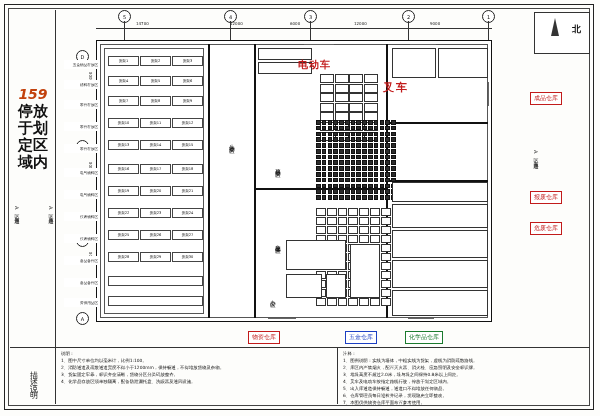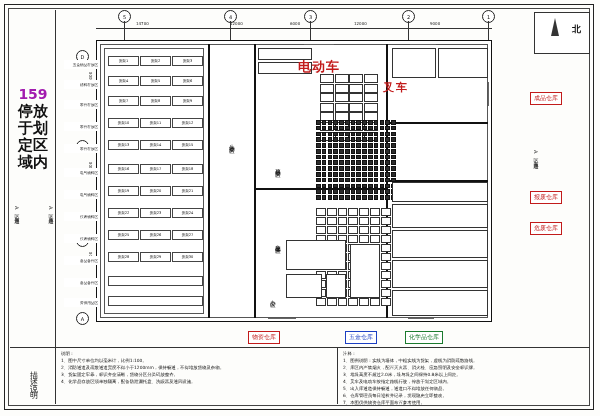--- a/index.html
+++ b/index.html
@@ -30,21 +30,21 @@
   }
   .big-title{
     position:absolute;left:14px;top:86px;width:38px;
     text-align:center;
     font-family:"DejaVu Sans","Liberation Sans",sans-serif;
     font-size:15px;line-height:17px;color:#111;font-weight:bold;
     letter-spacing:0px;
     word-break:break-all;
   }
   .big-title .num{
-    color:#a21caf;font-size:14px;
+    color:#c2410c;font-size:14px;font-style:italic;
   }
   .side-vert{
     position:absolute;writing-mode:vertical-rl;
     font-size:5px;color:#333;letter-spacing:1px;
   }
   
   .note-block{
     position:absolute;left:10px;top:347px;width:580px;height:57px;
     border-top:1px solid #333;box-sizing:border-box;
   }
@@ -283,21 +283,21 @@
     <div class="zone-label" style="left:200px;top:194px;width:40px;height:72px;">
       <span class="vtext">应急储备区</span>
     </div>
     <div class="zone-label" style="left:200px;top:268px;width:30px;height:34px;">
       <span class="vtext">办公区</span>
     </div>
 
     <div class="room" style="left:200px;top:36px;width:54px;height:12px;"></div>
     <div class="room" style="left:200px;top:50px;width:54px;height:12px;"></div>
 
-    <div class="big-red" style="left:240px;top:46px;font-size:13px;letter-spacing:1px;">电动车</div>
+    <div class="big-red" style="left:240px;top:46px;font-size:10px;letter-spacing:1px;">电动车</div>
 
     <div class="big-red" style="left:325px;top:68px;">叉车</div>
 
     <div class="pallet-grid" style="left:262px;top:62px;grid-template-columns:repeat(4,14px);grid-auto-rows:9px;">
       <div class="pallet"></div>
         <div class="pallet"></div>
         <div class="pallet"></div>
         <div class="pallet"></div>
       <div class="pallet"></div>
         <div class="pallet"></div>

